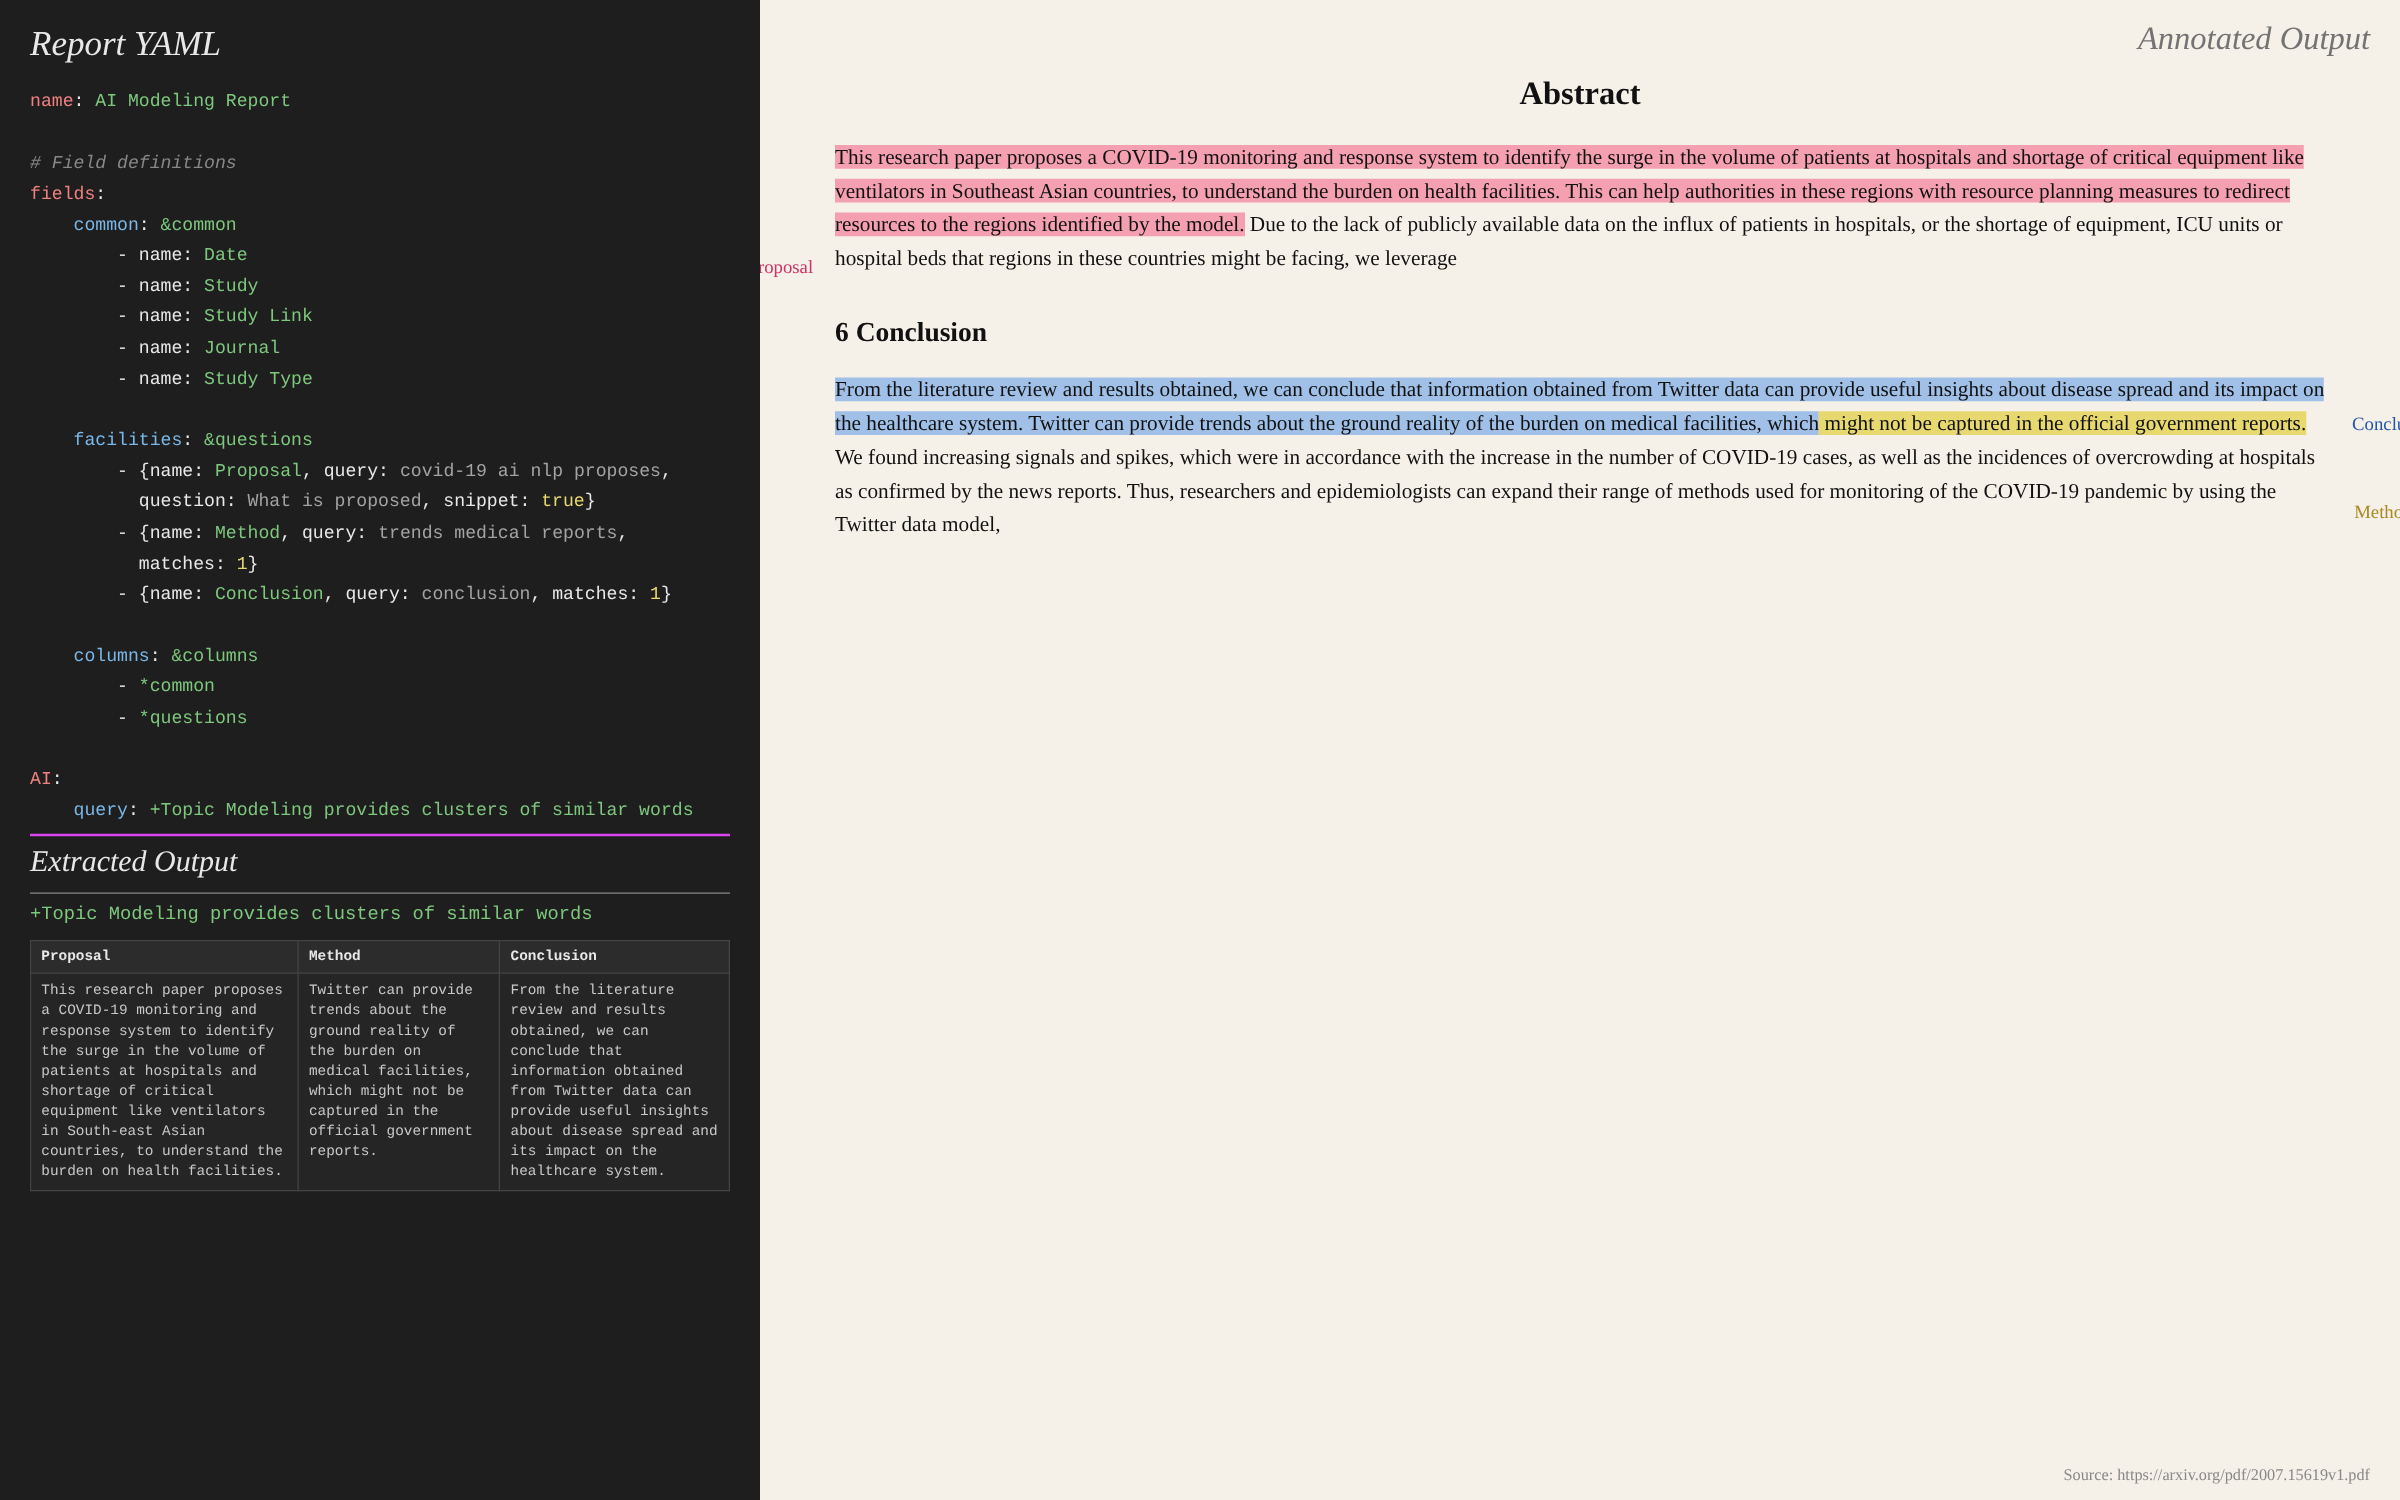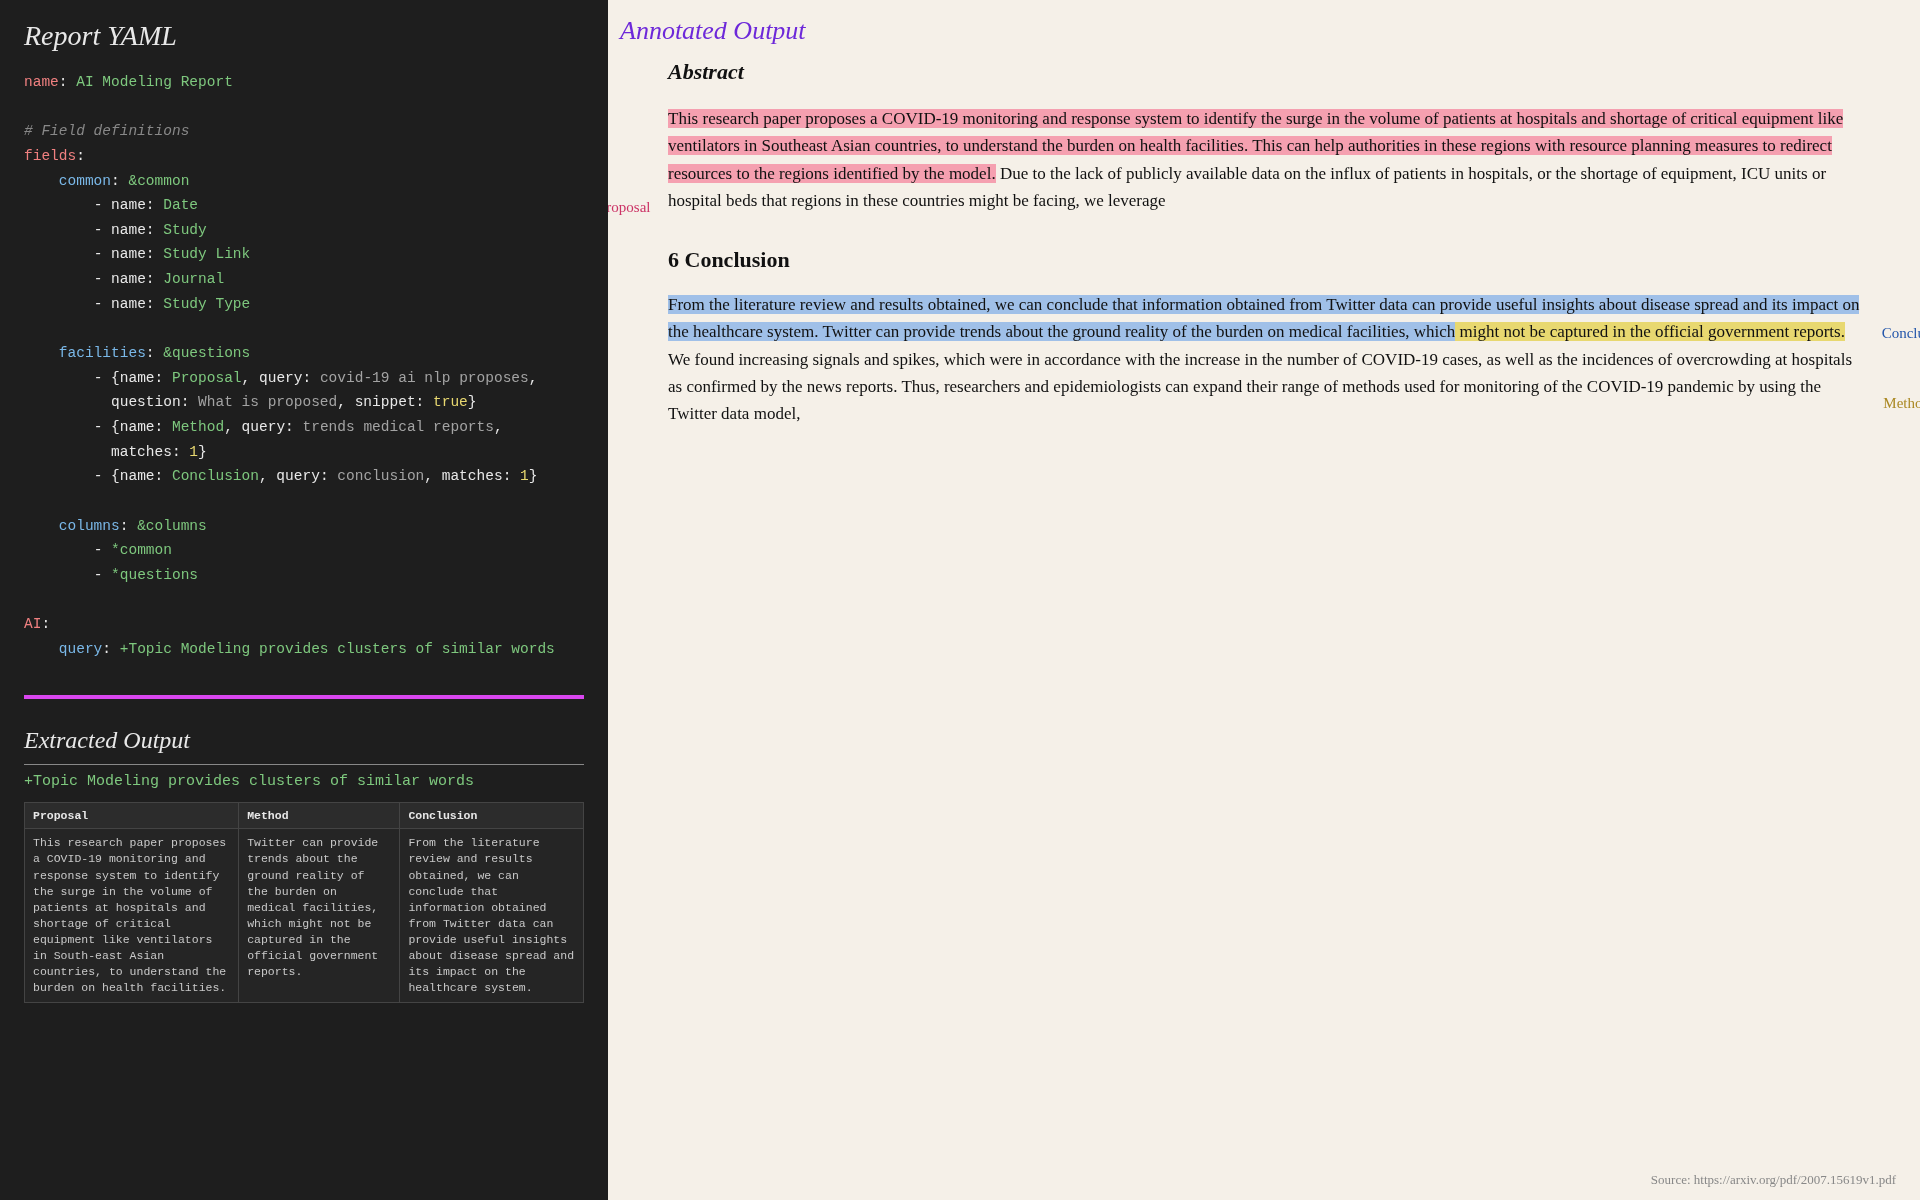--- a/index.html
+++ b/index.html
@@ -39,23 +39,23 @@
     .c-green { color: #7ec87e; }
     .c-pink { color: #f08080; }
     .c-blue { color: #7ab8e8; }
     .c-comment { color: #888888; font-style: italic; }
     .c-anchor { color: #7ec87e; }
     .c-orange { color: #a3a3a3; }
     .c-yellow { color: #e8d870; }
     .c-white { color: #e8e8e8; }
 
     .extracted-section {
-      margin-top: 34px;
-      border-top: 4px solid #d946ef;
-      padding-top: 28px;
+      margin-top: 6px;
+      border-top: 2px solid #d946ef;
+      padding-top: 8px;
     }
 
     .extracted-title {
       font-family: Georgia, serif;
       font-style: italic;
       font-size: 24px;
       color: #e8e8e8;
       margin-bottom: 10px;
     }
 
@@ -97,39 +97,40 @@
       background: #f5f0e8;
       padding: 0;
       overflow: hidden;
       position: relative;
     }
 
     .right-header {
       font-family: Georgia, serif;
       font-style: italic;
       font-size: 26px;
-      color: #6d28d9;
-      padding: 16px 24px 8px 12px;
+      color: #737373;
+      padding: 16px 24px 8px 24px;
       background: #f5f0e8;
+      text-align: right;
     }
 
     .paper-content {
       padding: 0 60px 20px 60px;
       font-family: 'Times New Roman', Times, serif;
       font-size: 17px;
       line-height: 1.6;
       color: #111;
     }
 
     .paper-abstract-title {
-      font-size: 22px;
+      text-align: center;
+      font-size: 26px;
       font-weight: bold;
       margin-bottom: 16px;
       font-family: 'Times New Roman', Times, serif;
-      font-style: italic;
     }
 
     .abstract-container {
       position: relative;
       margin-bottom: 28px;
     }
 
     .highlight-pink {
       background-color: #f5a0b0;
       display: inline;

